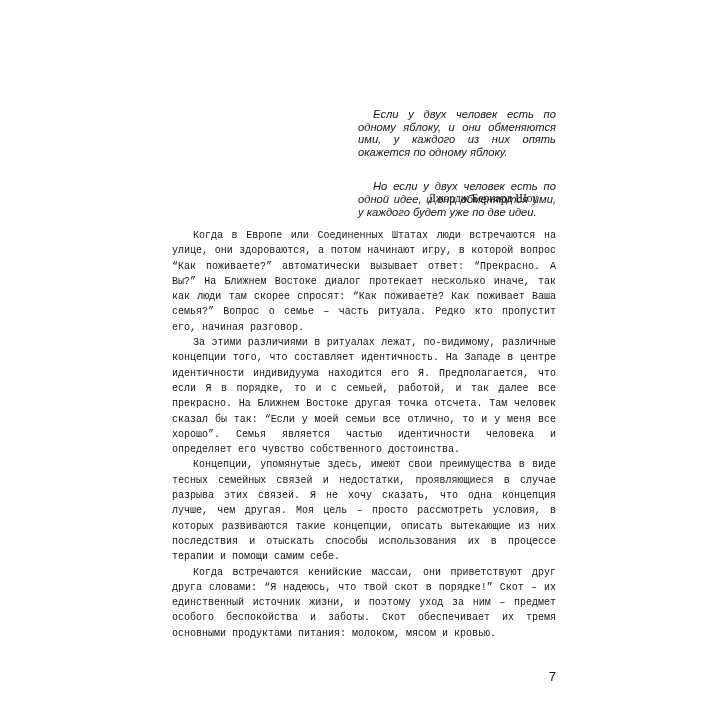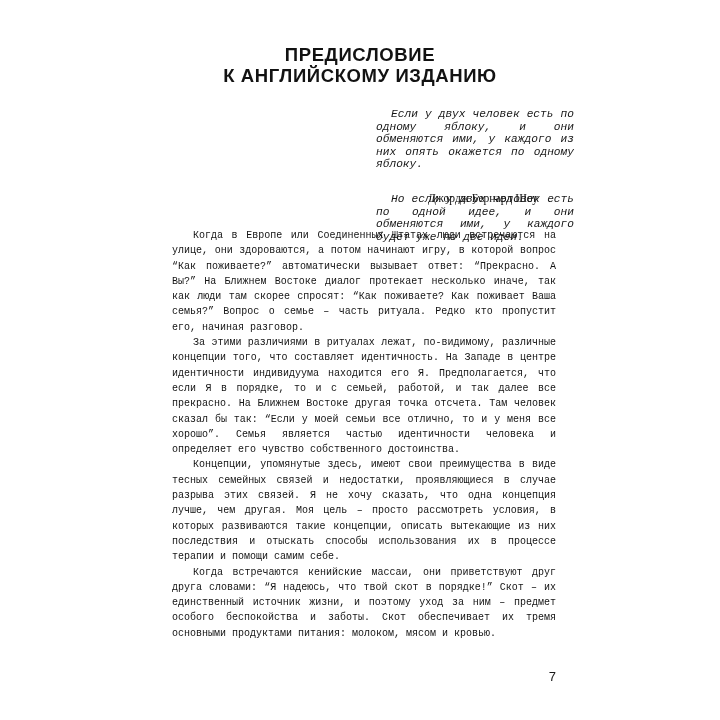--- a/index.html
+++ b/index.html
@@ -37,24 +37,24 @@
     color: #121212;
   }
   .title-line {
     display: block;
     white-space: nowrap;
   }
 
   
   .epigraph {
     position: absolute;
-    left: 376px;
+    left: 358px;
     top: 108px;
     width: 198px;
-    font-family: Liberation Mono, monospace;
+    font-family: Liberation Sans, sans-serif;
     font-style: italic;
     font-size: 11.2px;
     line-height: 12.6px;
     text-align: justify;
     text-justify: inter-word;
     color: #161616;
   }
   .epigraph p {
     margin: 0;
     text-indent: 15px;
@@ -103,24 +103,20 @@
     font-family: "Liberation Sans", "DejaVu Sans", sans-serif;
     font-size: 13px;
     color: #1a1a1a;
   }
 </style>
 </head>
 <body>
 
 <div class="page">
 
-  <div class="title-block">
-    <span class="title-line">ПРЕДИСЛОВИЕ</span>
-    <span class="title-line">К АНГЛИЙСКОМУ ИЗДАНИЮ</span>
-  </div>
 
   <div class="epigraph">
     <p>Если у двух человек есть по одному яблоку, и они обменяются ими, у каждого из них опять окажется по одному яблоку.</p>
     <p>Но если у двух человек есть по одной идее, и они обменяются ими, у каждого будет уже по две идеи.</p>
   </div>
 
   <div class="epigraph-attribution">Джордж Бернард Шоу</div>
 
   <div class="body-text">
     <p>Когда в Европе или Соединенных Штатах люди встречаются на улице, они здороваются, а потом начинают игру, в которой вопрос “Как поживаете?” автоматически вызывает ответ: “Прекрасно. А Вы?” На Ближнем Востоке диалог протекает несколько иначе, так как люди там скорее спросят: “Как поживаете? Как поживает Ваша семья?” Вопрос о семье – часть ритуала. Редко кто пропустит его, начиная разговор.</p>

